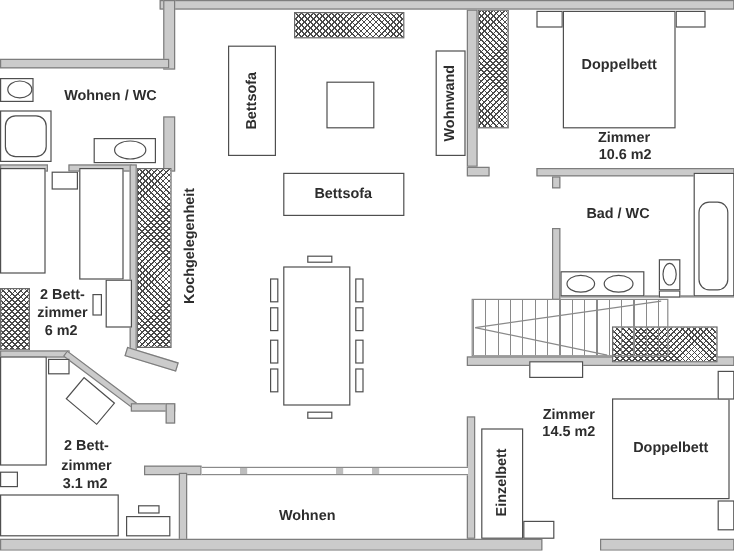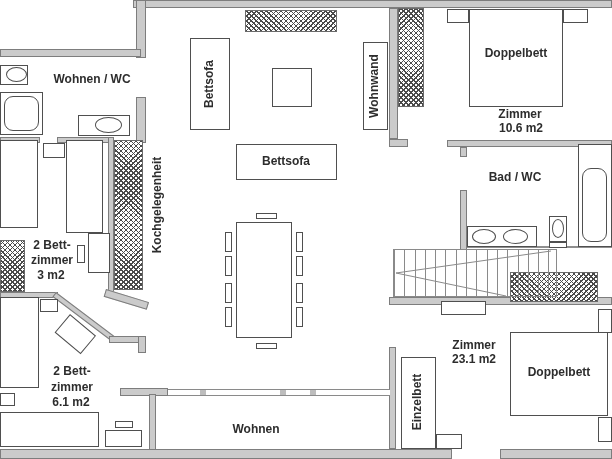--- a/index.html
+++ b/index.html
@@ -143,22 +143,22 @@
     <div class="label rot" style="left: 210px; top: 84px;">Bettsofa</div>
     <div class="label rot" style="left: 375px; top: 86px;">Wohnwand</div>
     <div class="label" style="left: 516px; top: 54px;">Doppelbett</div>
     <div class="label" style="left: 520px; top: 115px;">Zimmer</div>
     <div class="label" style="left: 521px; top: 129px;">10.6 m2</div>
     <div class="label" style="left: 515px; top: 178px;">Bad / WC</div>
     <div class="label rot" style="left: 158px; top: 205px;">Kochgelegenheit</div>
     <div class="label" style="left: 286px; top: 162px;">Bettsofa</div>
     <div class="label" style="left: 52px; top: 246px;">2 Bett-</div>
     <div class="label" style="left: 52px; top: 261px;">zimmer</div>
-    <div class="label" style="left: 51px; top: 276px;">3 m2</div>
+    <div class="label" style="left: 51px; top: 276px;">6 m2</div>
     <div class="label" style="left: 72px; top: 372px;">2 Bett-</div>
     <div class="label" style="left: 72px; top: 388px;">zimmer</div>
-    <div class="label" style="left: 71px; top: 403px;">6.1 m2</div>
+    <div class="label" style="left: 71px; top: 403px;">3.1 m2</div>
     <div class="label" style="left: 474px; top: 346px;">Zimmer</div>
-    <div class="label" style="left: 474px; top: 360px;">23.1 m2</div>
+    <div class="label" style="left: 474px; top: 360px;">14.5 m2</div>
     <div class="label" style="left: 559px; top: 373px;">Doppelbett</div>
     <div class="label rot" style="left: 418px; top: 402px;">Einzelbett</div>
     <div class="label" style="left: 256px; top: 430px;">Wohnen</div>
   </div>
 
 </body></html>

